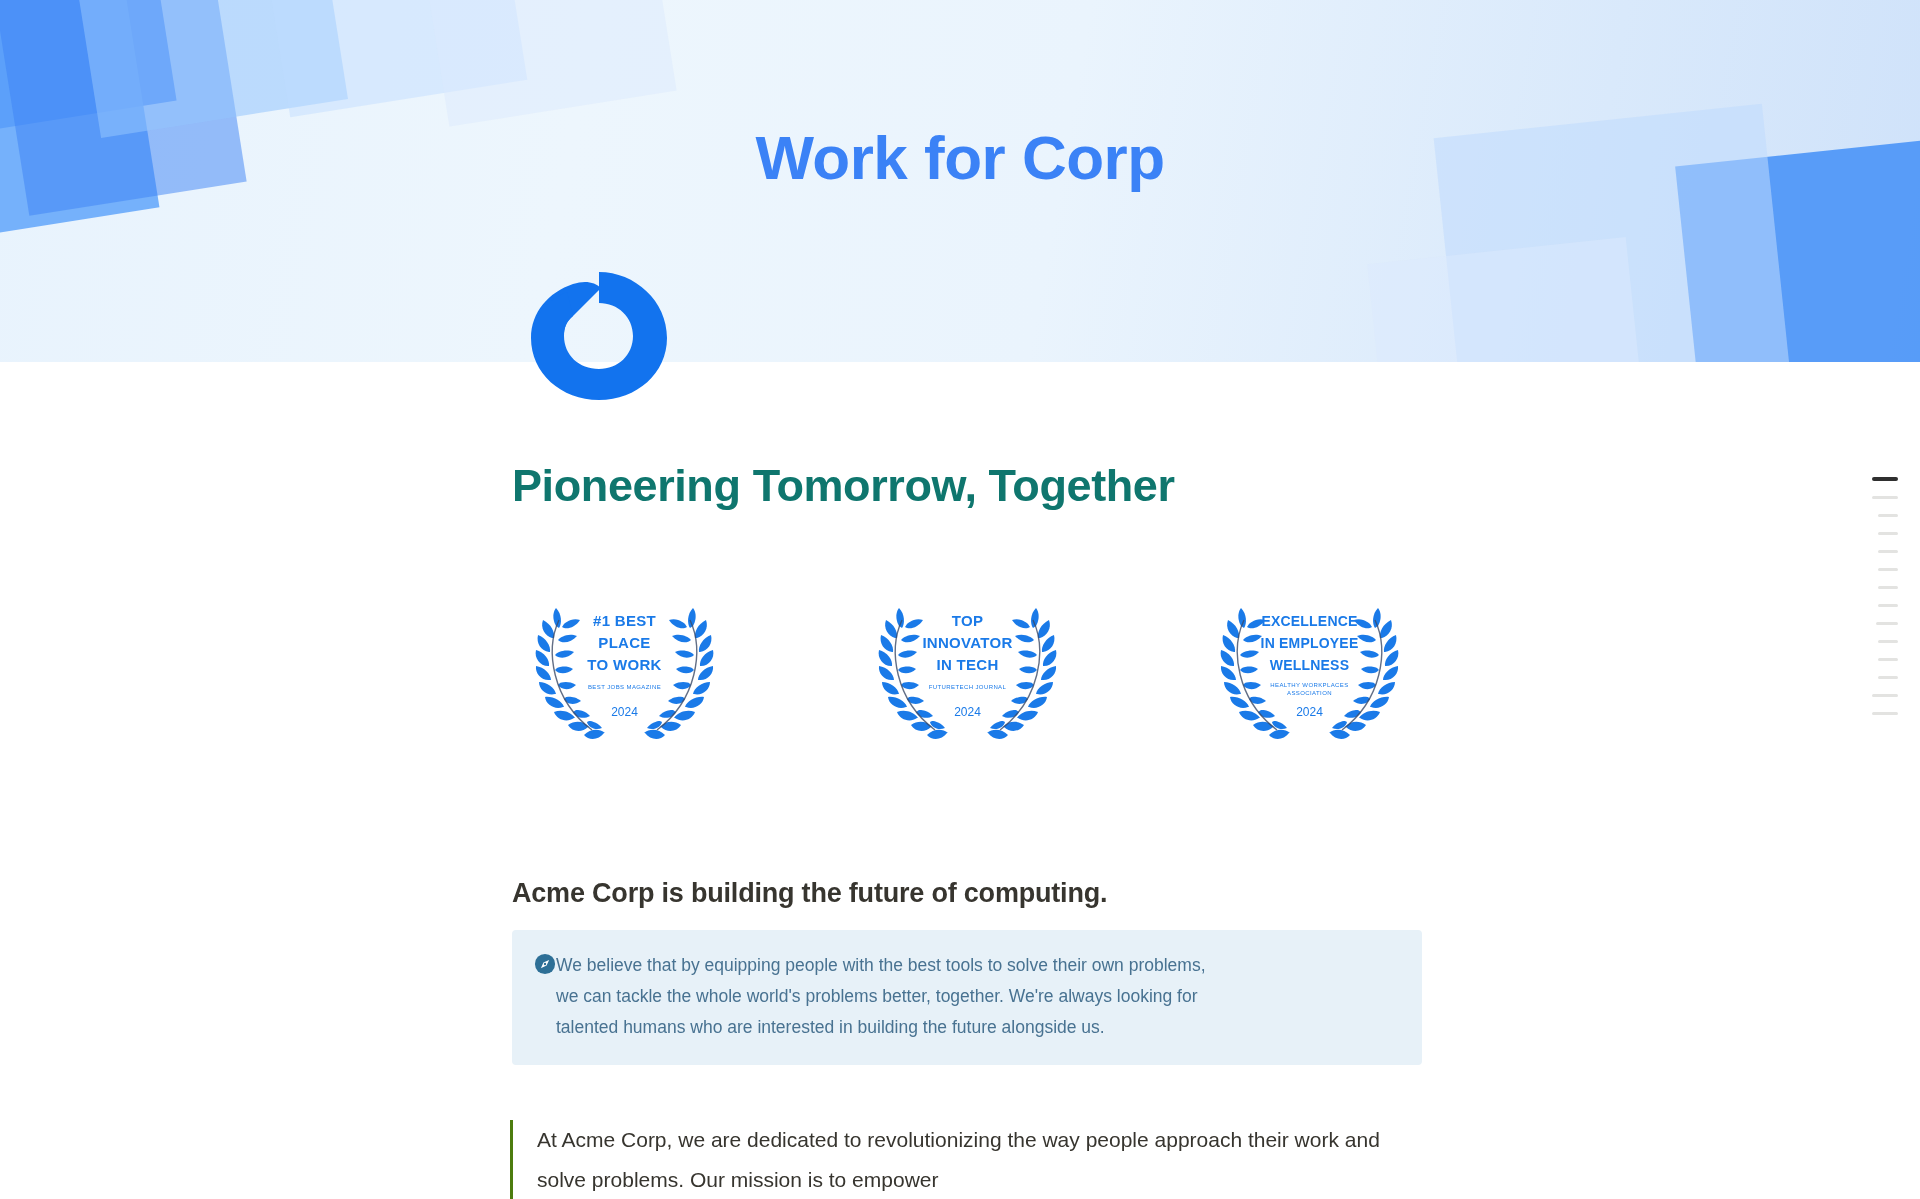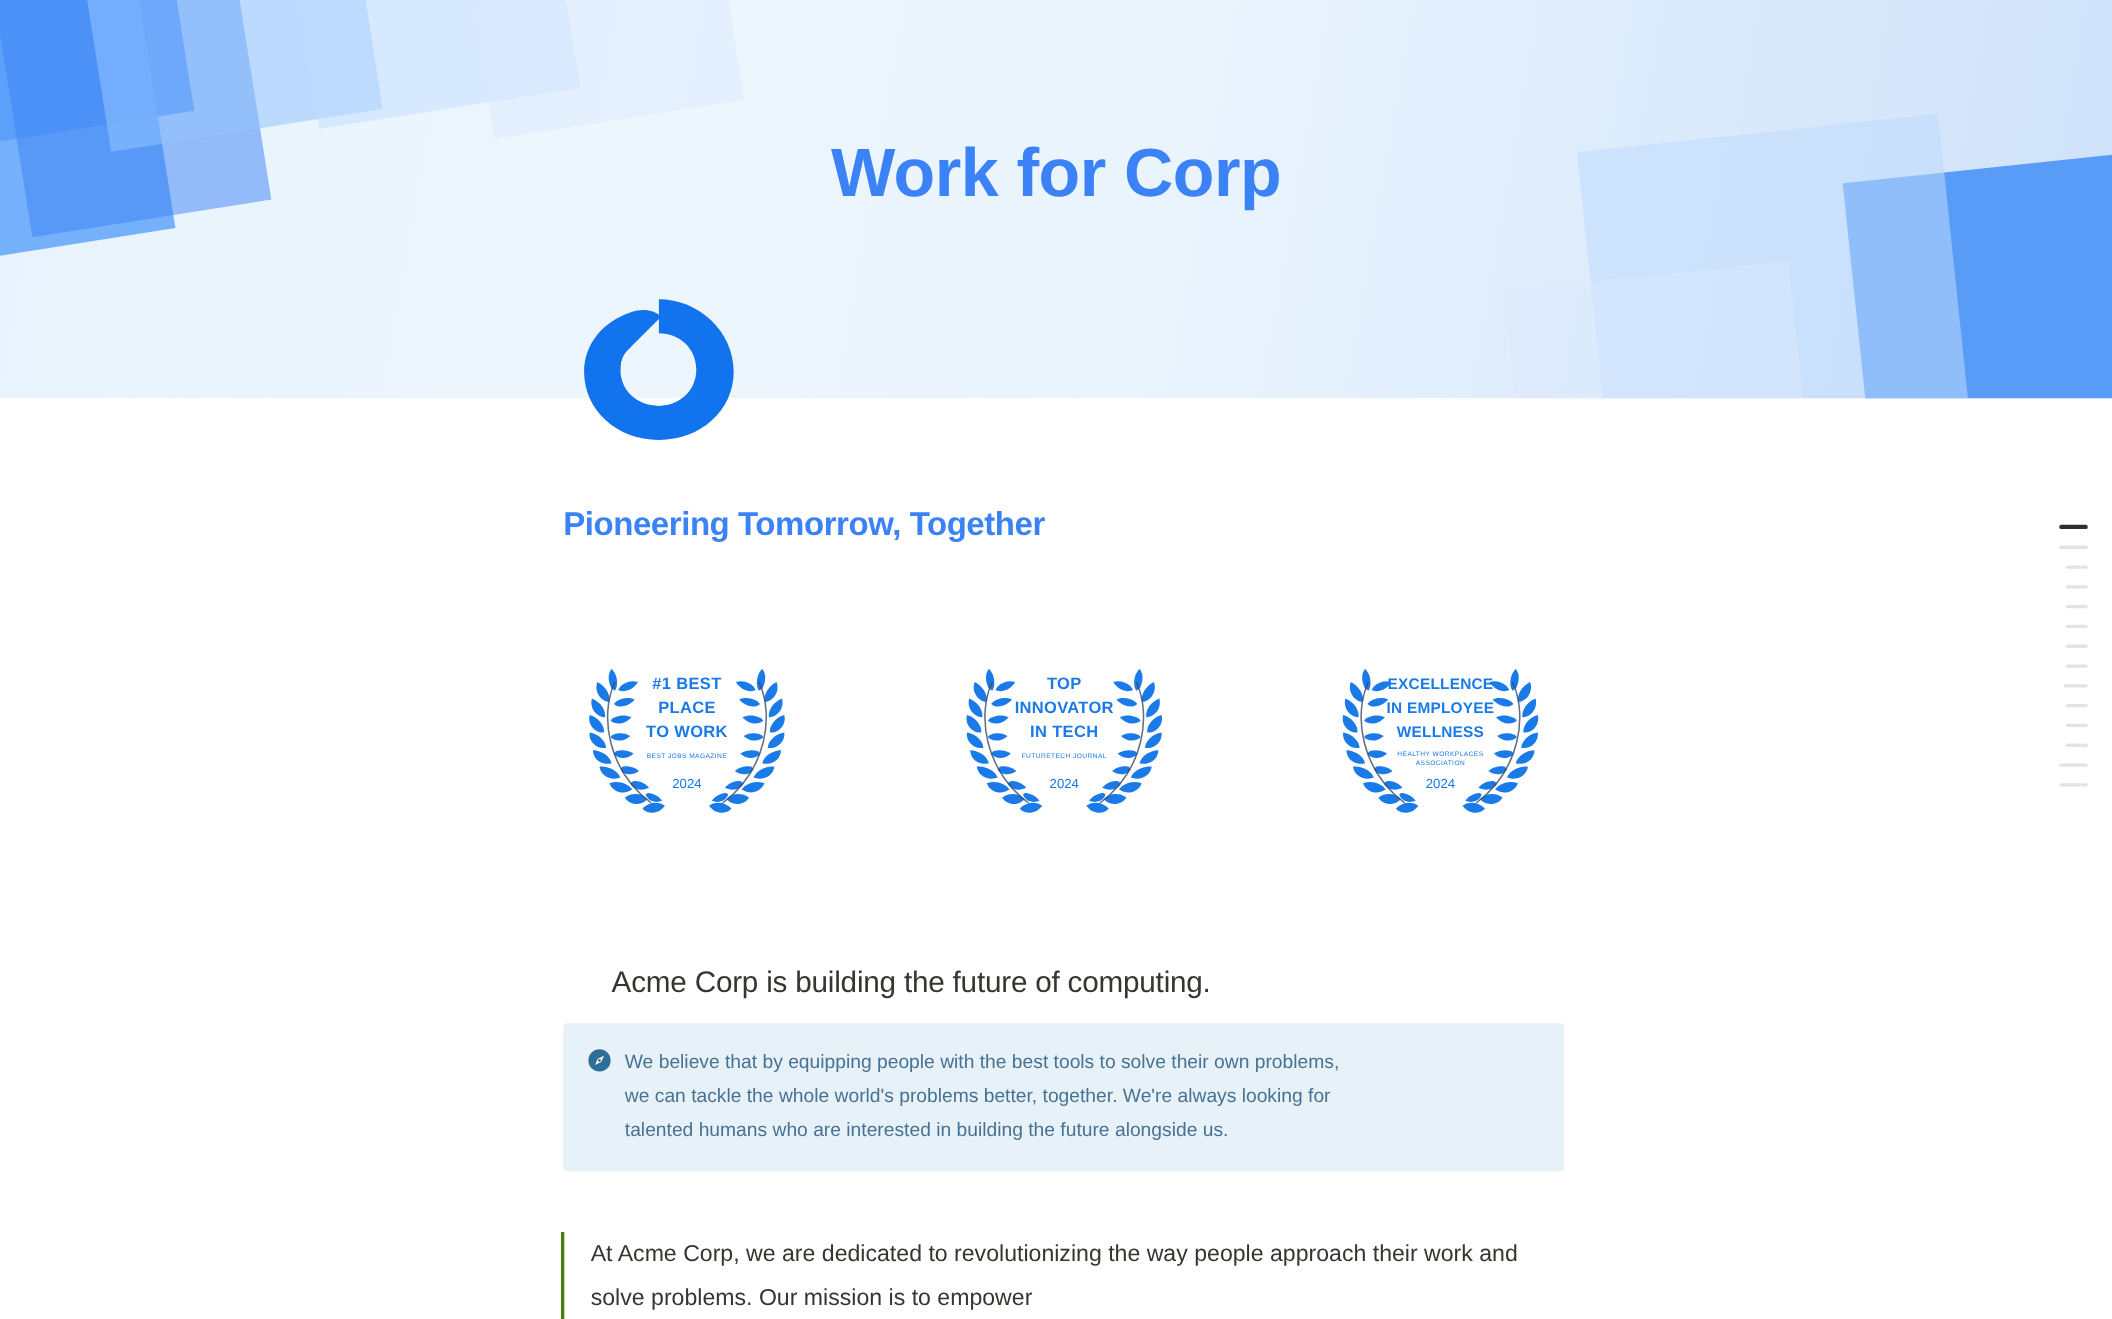--- a/index.html
+++ b/index.html
@@ -47,60 +47,59 @@
 
   
   .content {
     position:absolute;
     left:0; top:362px;
     width:1920px;
   }
   .page-heading {
     position:absolute;
     left:512px; top:98px;
-    font-size:30px;
+    font-size:45px;
     font-weight:bold;
-    color:#3b82f6;
+    color:#0f766e;
     letter-spacing:-0.4px;
     white-space:nowrap;
   }
 
   
   .badges {
     position:absolute;
     left:512px; top:218px;
     width:910px;
     display:flex;
     justify-content:space-between;
   }
   .badge { position:relative; width:225px; height:165px; }
   .badge svg { display:block; width:225px; height:165px; }
 
   
   .subhead {
     position:absolute;
     left:512px; top:516px;
     font-size:27px;
-    font-weight:normal;
+    font-weight:bold;
     color:#37352f;
     letter-spacing:-0.2px;
     white-space:nowrap;
-    margin-left:44px;
   }
 
   
   .callout {
     position:absolute;
     left:512px; top:568px;
     width:910px;
     background:#e7f1f8;
     border-radius:4px;
     padding:20px 22px 22px 22px;
     display:flex;
-    gap:12px;
+    gap:0;
   }
   .callout-icon {
     flex:0 0 auto;
     width:22px; height:22px;
     margin-top:3px;
   }
   .callout-text {
     font-size:17.5px;
     line-height:31px;
     color:#487291;

